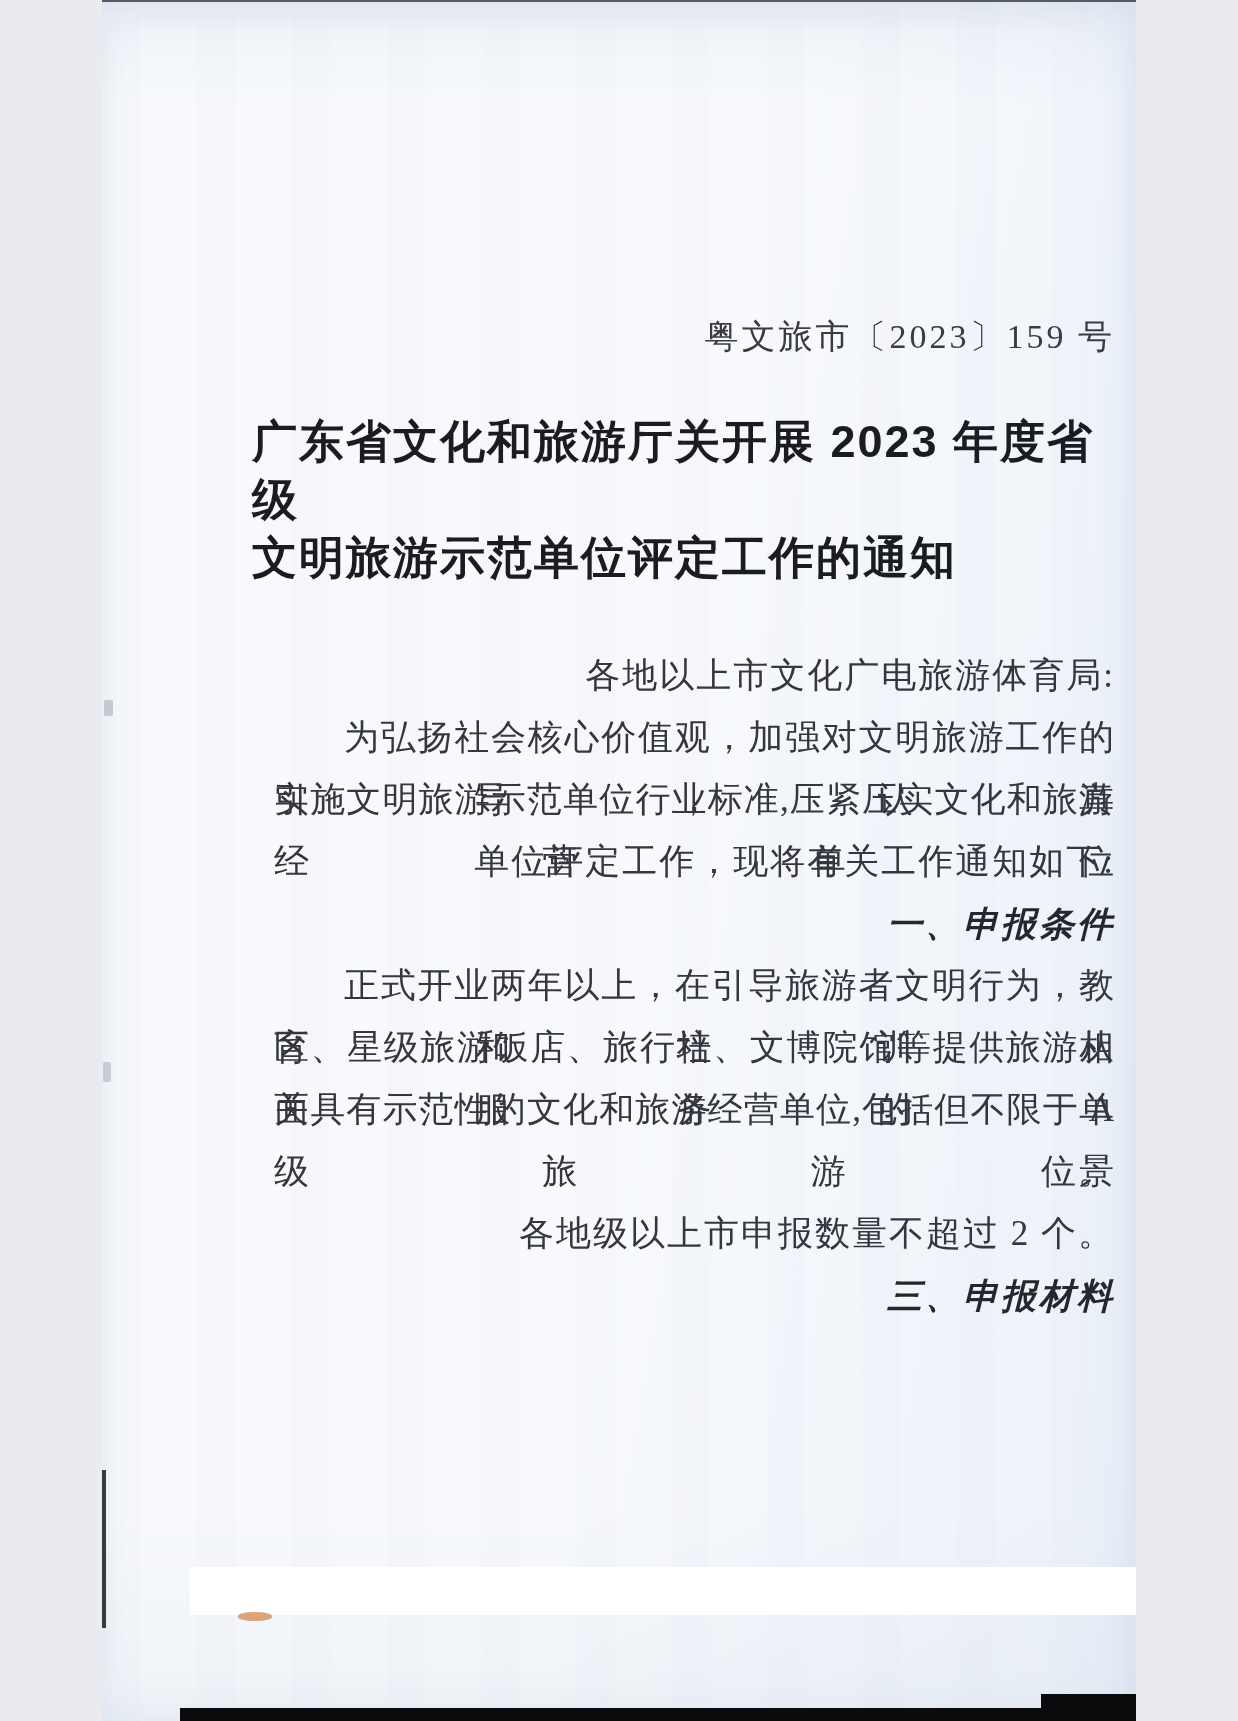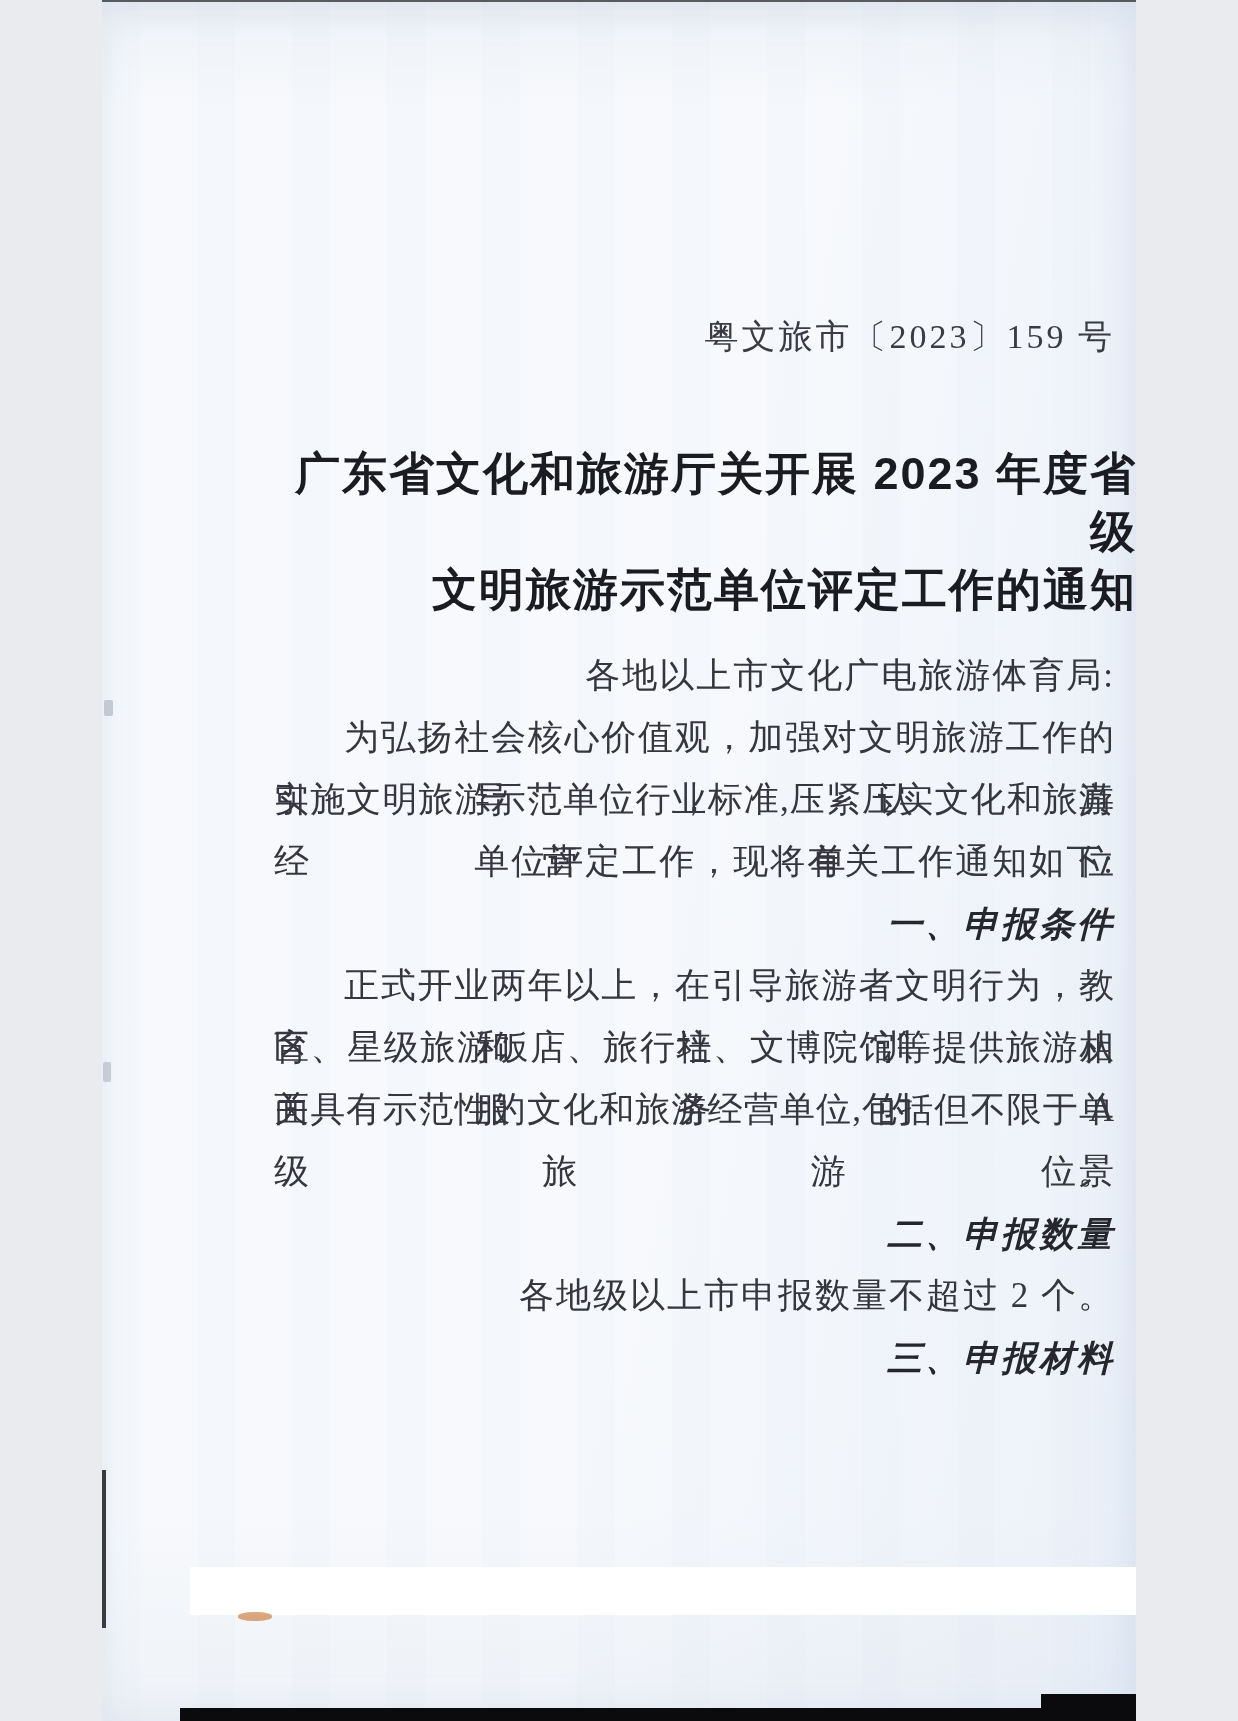--- a/index.html
+++ b/index.html
@@ -17,22 +17,22 @@
     font-family:"Liberation Serif","DejaVu Serif",serif;
     color:#35363e;
   }
   .top-edge-line{position:absolute;top:0;left:0;width:100%;height:2px;background:#2b2b2e;opacity:.75;}
   .doc-number{
     position:absolute;top:314px;left:172px;width:841px;
     text-align:right;font-size:34px;letter-spacing:3px;color:#3a3b43;
   }
   .doc-title{
     position:absolute;top:413px;left:150px;width:885px;
-    text-align:right;font-family:"Liberation Sans","DejaVu Sans",sans-serif;
-    font-weight:700;font-size:45px;line-height:58px;letter-spacing:2px;color:#1b1c22;margin-top:32px;
+    text-align:left;font-family:"Liberation Sans","DejaVu Sans",sans-serif;
+    font-weight:700;font-size:45px;line-height:58px;letter-spacing:2px;color:#1b1c22;
   }
   .body-block{
     position:absolute;top:645px;left:172px;width:841px;
     font-size:35px;
   }
   .line{height:62px;line-height:62px;letter-spacing:2px;white-space:nowrap;text-align:right;}
   .fill{white-space:normal;text-align:justify;text-align-last:justify;letter-spacing:1px;}
   .indent{text-indent:70px;}
   .heading{
     font-family:"Liberation Sans","DejaVu Sans",sans-serif;
@@ -67,21 +67,20 @@
     <div class="line fill">实施文明旅游示范单位行业标准,压紧压实文化和旅游经营单位</div>
     <div class="line">单位评定工作，现将有关工作通知如下:</div>
 
     <div class="line heading indent">一、申报条件</div>
 
     <div class="line fill indent">正式开业两年以上，在引导旅游者文明行为，教育和培训从</div>
     <div class="line fill">区、星级旅游饭店、旅行社、文博院馆等提供旅游相关服务的单</div>
     <div class="line fill">面具有示范性的文化和旅游经营单位,包括但不限于 A 级旅游景</div>
     <div class="line">位。</div>
 
-    <div class="line heading indent">二、申报数量</div>
 
     <div class="line indent">各地级以上市申报数量不超过 2 个。</div>
 
     <div class="line heading indent">三、申报材料</div>
   </div>
 
   <div class="redaction-strip"></div>
   <div class="orange-smudge"></div>
   <div class="bottom-edge-bar"></div>
   <div class="bottom-right-corner"></div>

